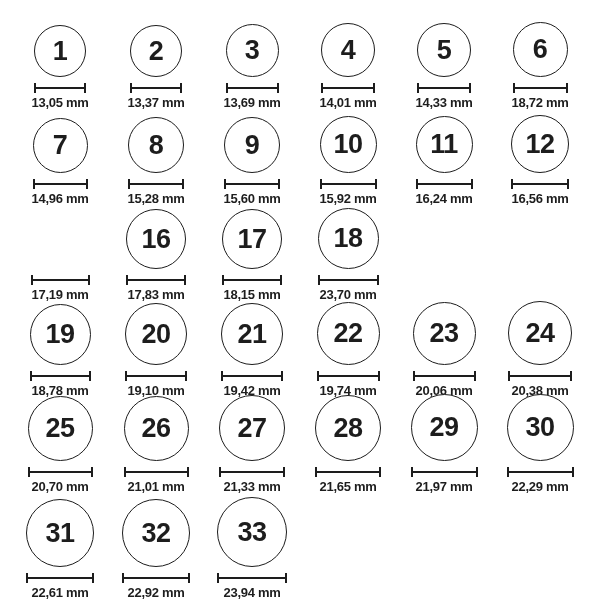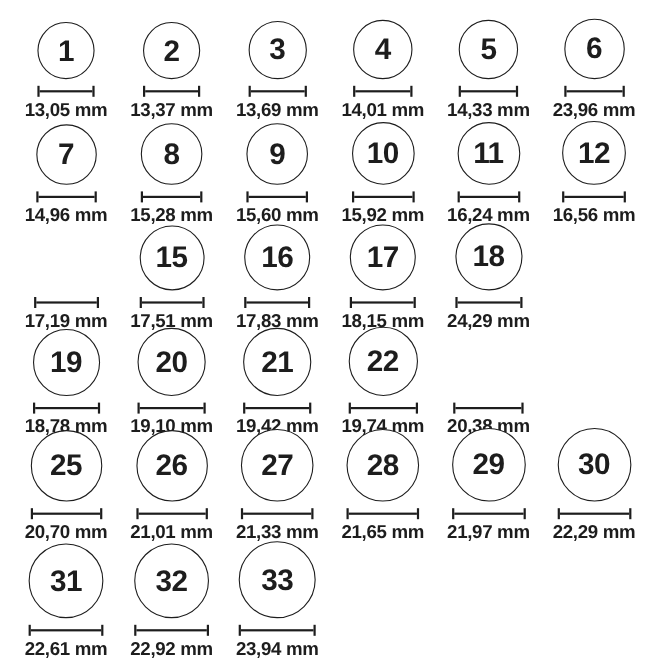--- a/index.html
+++ b/index.html
@@ -59,21 +59,21 @@
     content: "";
     position: absolute;
     left: 0;
     right: 0;
     top: 4px;
     border-top: 2px solid var(--ink);
   }
   .label {
     margin-top: 2px;
     font-weight: 700;
-    font-size: 17px;
+    font-size: 13px;
     letter-spacing: -0.3px;
     color: var(--ink);
     white-space: nowrap;
   }
 </style>
 </head>
 <body style="background: rgb(255, 255, 255);">
 
 <div class="grid">
     <div class="row">
@@ -110,21 +110,21 @@
           <span class="num">5</span>
         </div>
         <div class="measure" style="width: 54px;"></div>
         <div class="label">14,33 mm</div>
       </div>
       <div class="cell">
         <div class="circle" style="width: 55px; height: 55px;">
           <span class="num">6</span>
         </div>
         <div class="measure" style="width: 55px;"></div>
-        <div class="label">23,96 mm</div>
+        <div class="label">18,72 mm</div>
       </div>
     </div>
     <div class="row">
       <div class="cell">
         <div class="circle" style="width: 55px; height: 55px;">
           <span class="num">7</span>
         </div>
         <div class="measure" style="width: 55px;"></div>
         <div class="label">14,96 mm</div>
       </div>
@@ -163,46 +163,39 @@
         <div class="measure" style="width: 58px;"></div>
         <div class="label">16,56 mm</div>
       </div>
     </div>
     <div class="row">
       <div class="cell">
         <div class="measure" style="width: 59px;"></div>
         <div class="label">17,19 mm</div>
       </div>
       <div class="cell">
-        <div class="circle" style="width: 59px; height: 59px;">
-          <span class="num">15</span>
-        </div>
-        <div class="measure" style="width: 59px;"></div>
-        <div class="label">17,51 mm</div>
-      </div>
-      <div class="cell">
         <div class="circle" style="width: 60px; height: 60px;">
           <span class="num">16</span>
         </div>
         <div class="measure" style="width: 60px;"></div>
         <div class="label">17,83 mm</div>
       </div>
       <div class="cell">
         <div class="circle" style="width: 60px; height: 60px;">
           <span class="num">17</span>
         </div>
         <div class="measure" style="width: 60px;"></div>
         <div class="label">18,15 mm</div>
       </div>
       <div class="cell">
         <div class="circle" style="width: 61px; height: 61px;">
           <span class="num">18</span>
         </div>
         <div class="measure" style="width: 61px;"></div>
-        <div class="label">24,29 mm</div>
+        <div class="label">23,70 mm</div>
       </div>
     </div>
     <div class="row">
       <div class="cell">
         <div class="circle" style="width: 61px; height: 61px;">
           <span class="num">19</span>
         </div>
         <div class="measure" style="width: 61px;"></div>
         <div class="label">18,78 mm</div>
       </div>
@@ -221,20 +214,30 @@
         <div class="label">19,42 mm</div>
       </div>
       <div class="cell">
         <div class="circle" style="width: 63px; height: 63px;">
           <span class="num">22</span>
         </div>
         <div class="measure" style="width: 63px;"></div>
         <div class="label">19,74 mm</div>
       </div>
       <div class="cell">
+        <div class="circle" style="width: 63px; height: 63px;">
+          <span class="num">23</span>
+        </div>
+        <div class="measure" style="width: 63px;"></div>
+        <div class="label">20,06 mm</div>
+      </div>
+      <div class="cell">
+        <div class="circle" style="width: 64px; height: 64px;">
+          <span class="num">24</span>
+        </div>
         <div class="measure" style="width: 64px;"></div>
         <div class="label">20,38 mm</div>
       </div>
     </div>
     <div class="row">
       <div class="cell">
         <div class="circle" style="width: 65px; height: 65px;">
           <span class="num">25</span>
         </div>
         <div class="measure" style="width: 65px;"></div>

